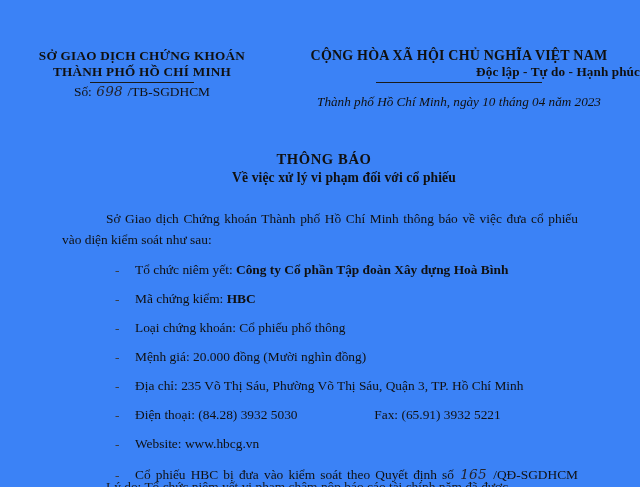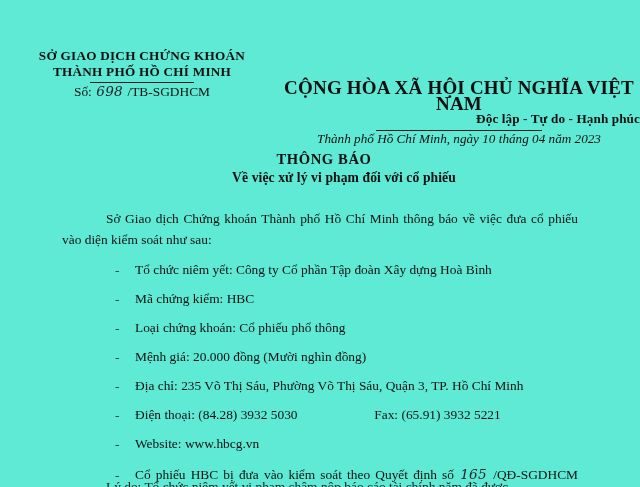--- a/index.html
+++ b/index.html
@@ -16,21 +16,21 @@
     overflow: hidden;
     position: relative;
     -webkit-font-smoothing: antialiased;
   }
 
   .page {
     position: relative;
     width: 640px;
     height: 487px;
     box-sizing: border-box;
-    background: #5eead4;
+    background: #3b82f6;
     overflow: hidden;
   }
 
   
   .header {
     position: absolute;
     top: 48px;
     left: 0;
     width: 640px;
     display: flex;
@@ -49,25 +49,24 @@
   }
 
   .org-name {
     font-size: 13.2px;
     font-weight: bold;
     line-height: 15.5px;
     letter-spacing: 0.25px;
     white-space: pre-line;
   }
   .nation-name {
-    font-size: 19px;
+    font-size: 14px;
     font-weight: bold;
     line-height: 15.5px;
     letter-spacing: 0.2px;
-    margin-top: 32px;
   }
   .motto {
     font-size: 13.2px;
     font-weight: bold;
     line-height: 15.5px;
     letter-spacing: 0.1px;
     text-align: right;
   }
 
   .rule-short {
@@ -92,20 +91,21 @@
   .hand {
     font-family: "DejaVu Serif", serif;
     font-style: italic;
     font-size: 13.6px;
     color: #23232b;
     padding: 0 1px;
     letter-spacing: 0.3px;
   }
 
   .date-line {
+    margin-top: 11px;
     font-size: 13.2px;
     font-style: italic;
     line-height: 16px;
     white-space: nowrap;
   }
 
   
   .title-block {
     position: absolute;
     top: 150px;
@@ -156,21 +156,21 @@
     margin-bottom: 8px;
     white-space: nowrap;
   }
   .list-item .dash {
     position: absolute;
     left: 53px;
     top: 0;
     color: #3a3a3a;
   }
   .list-item b {
-    font-weight: normal;
+    font-weight: bold;
   }
   .fax-gap {
     display: inline-block;
     width: 70px;
   }
 
   .para-item {
     position: relative;
     font-size: 13.4px;
     line-height: 21px;

